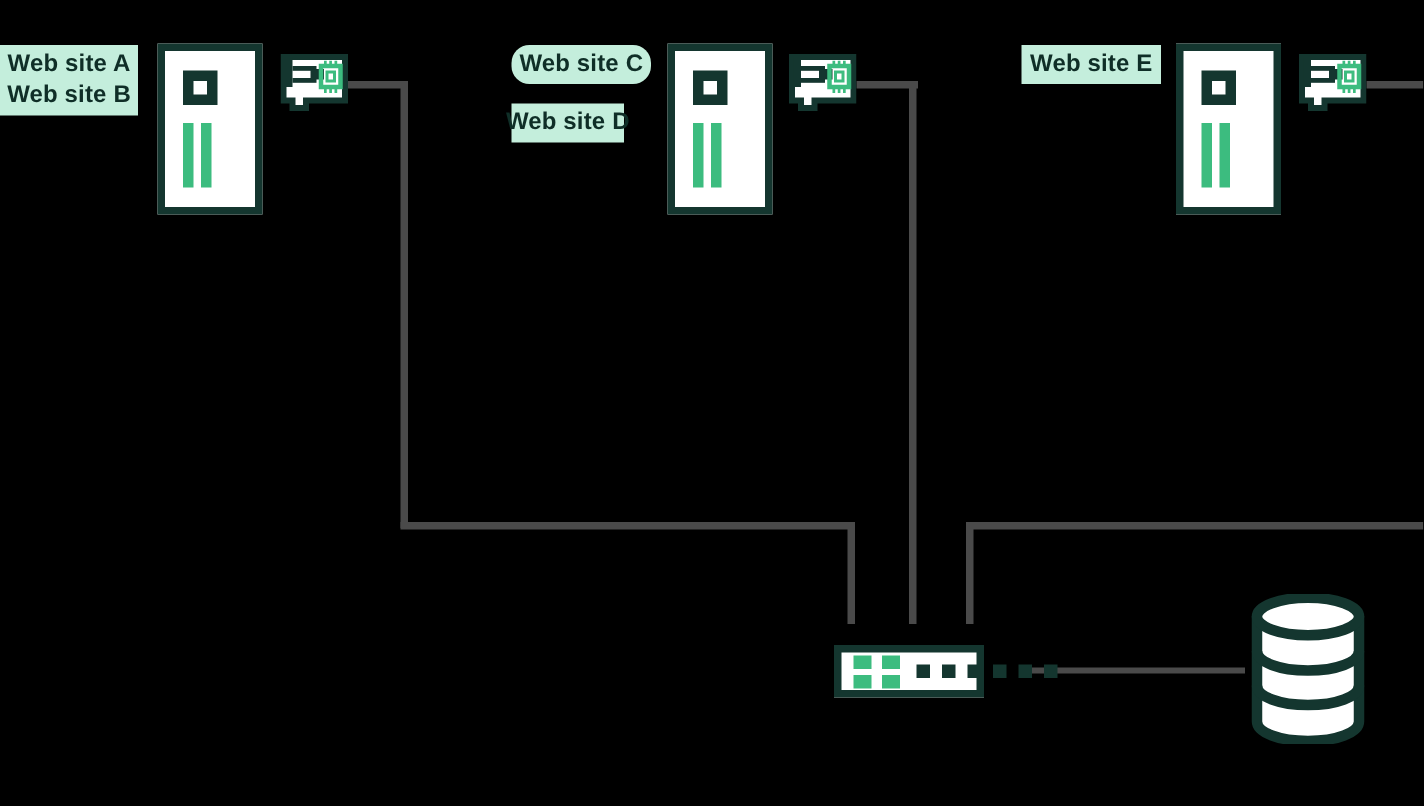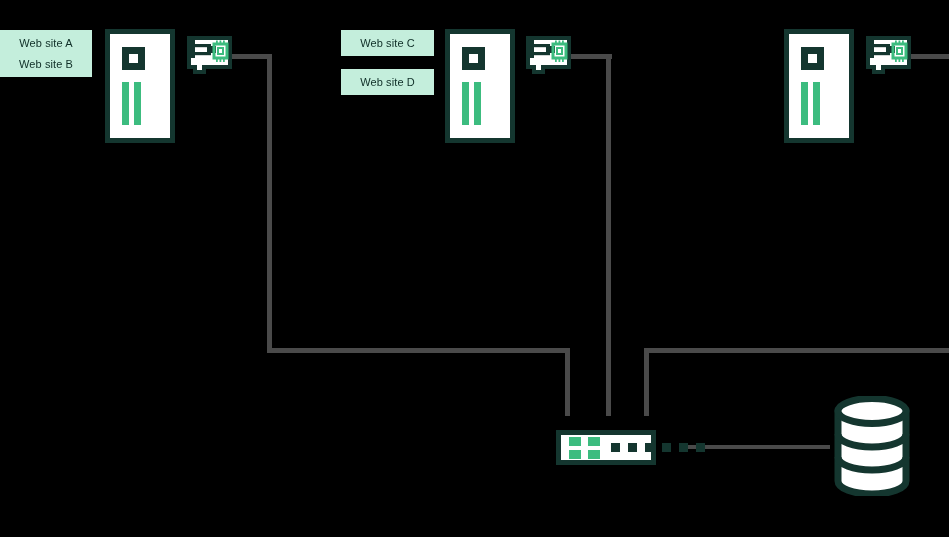--- a/index.html
+++ b/index.html
@@ -14,22 +14,22 @@
     height:537px;
     background:#000000;
     overflow:hidden;
   }
 
   
   .site-label{
     position:absolute;
     background:#C4EEDC;
     color:#0F2E27;
-    font-size:11px;
-    font-weight:400;
+    font-size:16px;
+    font-weight:700;
     letter-spacing:.1px;
     display:flex;
     align-items:center;
     justify-content:center;
     height:26px;
     box-sizing:border-box;
     white-space:nowrap;
   }
 
   
@@ -152,22 +152,22 @@
       <rect x="31" y="12" width="5" height="6" fill="none" stroke="#3CBC7F" stroke-width="2"></rect>
       <rect x="29" y="4.5" width="1.8" height="3" fill="#3CBC7F"></rect>
       <rect x="32.5" y="4.5" width="1.8" height="3" fill="#3CBC7F"></rect>
       <rect x="36" y="4.5" width="1.8" height="3" fill="#3CBC7F"></rect>
       <rect x="29" y="23" width="1.8" height="3" fill="#3CBC7F"></rect>
       <rect x="32.5" y="23" width="1.8" height="3" fill="#3CBC7F"></rect>
       <rect x="36" y="23" width="1.8" height="3" fill="#3CBC7F"></rect>
     </svg>
   </div>
 
-  <div class="site-label" style="left:341px;top:30px;width:93px;">Web site C</div>
-  <div class="site-label" style="left:341px;top:69px;width:93px;">Web site D</div>
+  <div class="site-label" style="left:341px;top:30px;width:93px;border-radius:12px;">Web site C</div>
+  <div class="site-label" style="left:341px;top:69px;width:75px;">Web site D</div>
 
   <div class="server" style="left:445px;top:29px;width:70px;height:114px;">
     <div class="server-inner">
       <div class="server-power"></div>
       <div class="server-bars">
         <div class="server-bar"></div>
         <div class="server-bar"></div>
       </div>
     </div>
   </div>
@@ -183,20 +183,21 @@
       <rect x="31" y="12" width="5" height="6" fill="none" stroke="#3CBC7F" stroke-width="2"></rect>
       <rect x="29" y="4.5" width="1.8" height="3" fill="#3CBC7F"></rect>
       <rect x="32.5" y="4.5" width="1.8" height="3" fill="#3CBC7F"></rect>
       <rect x="36" y="4.5" width="1.8" height="3" fill="#3CBC7F"></rect>
       <rect x="29" y="23" width="1.8" height="3" fill="#3CBC7F"></rect>
       <rect x="32.5" y="23" width="1.8" height="3" fill="#3CBC7F"></rect>
       <rect x="36" y="23" width="1.8" height="3" fill="#3CBC7F"></rect>
     </svg>
   </div>
 
+  <div class="site-label" style="left:681px;top:30px;width:93px;">Web site E</div>
 
   <div class="server" style="left:784px;top:29px;width:70px;height:114px;">
     <div class="server-inner">
       <div class="server-power"></div>
       <div class="server-bars">
         <div class="server-bar"></div>
         <div class="server-bar"></div>
       </div>
     </div>
   </div>

